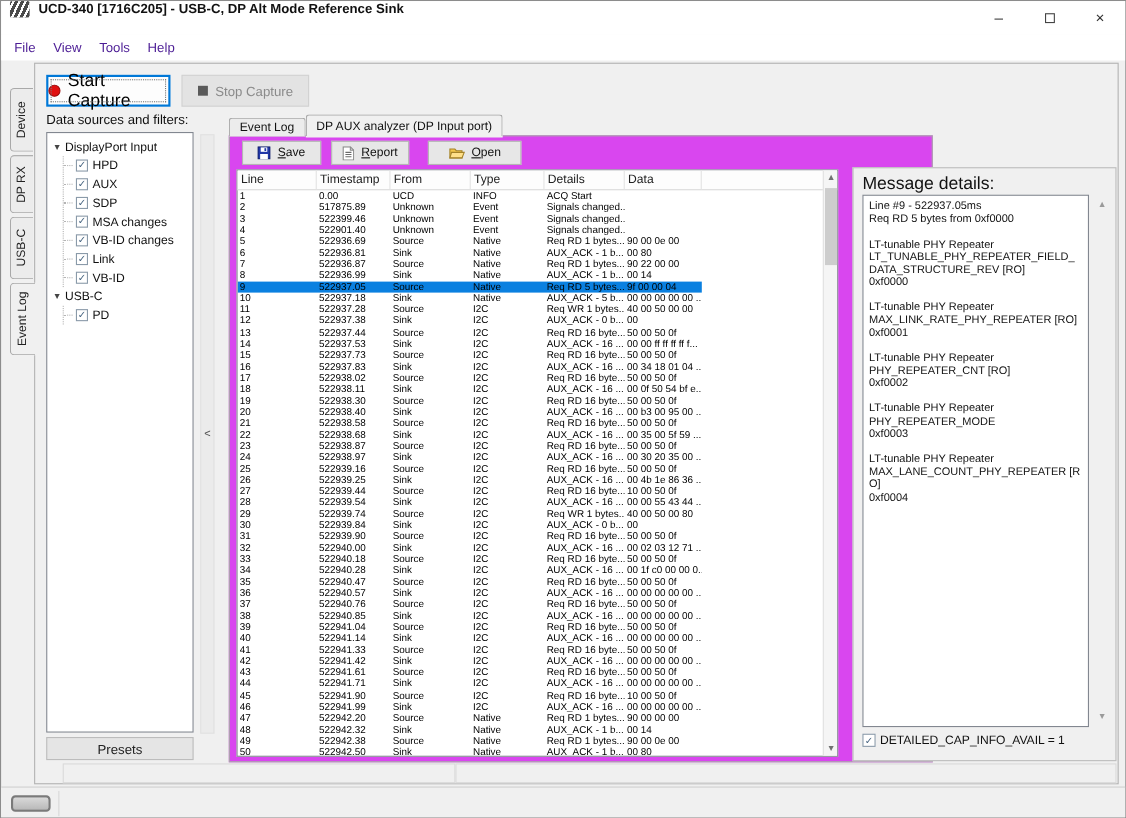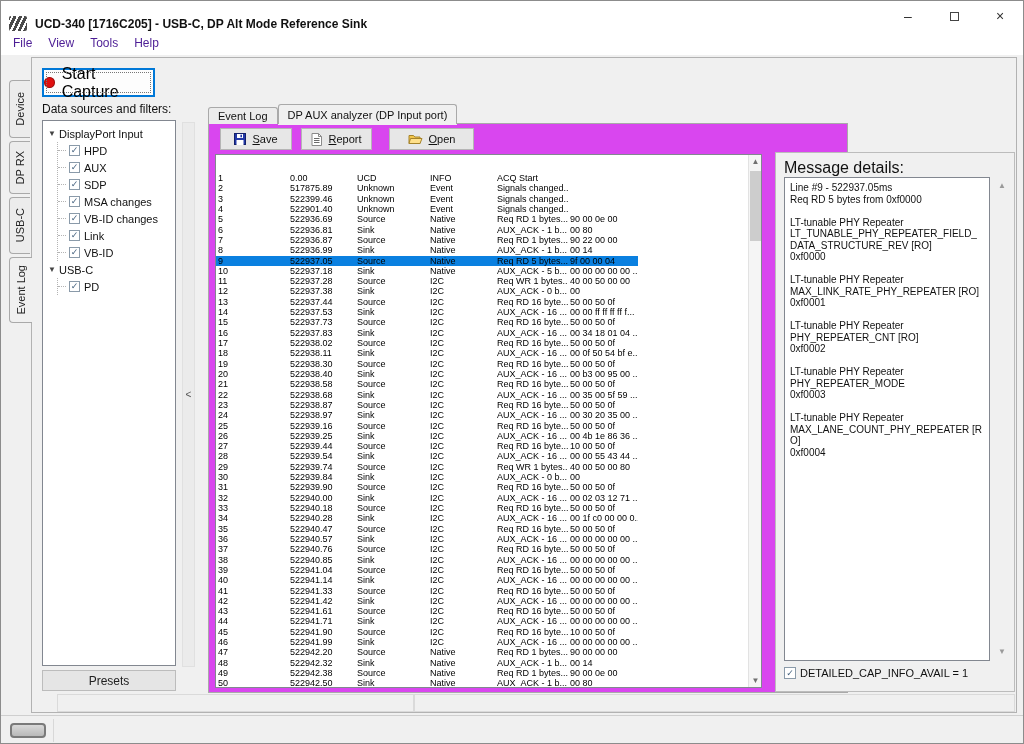--- a/index.html
+++ b/index.html
@@ -5,21 +5,21 @@
   * { margin:0; padding:0; box-sizing:border-box; }
   html,body { width:1024px; height:744px; }
   body {
     font-family:"Liberation Sans", sans-serif;
     background:#f0f0f0;
     border:1px solid #8c8c8c;
     position:relative;
     overflow:hidden;
   }
   
-  .titlebar { position:absolute; left:0; top:0; width:100%; height:30px; background:#ffffff; display:flex; align-items:flex-end; }
+  .titlebar { position:absolute; left:0; top:0; width:100%; height:30px; background:#ffffff; display:flex; align-items:flex-start; }
   .app-logo { width:18px; height:15px; margin-left:8px; border-radius:2px; background:#4a4a4a;
     background-image:repeating-linear-gradient(115deg, #4a4a4a 0 2px, #ffffff 2px 4px, #4a4a4a 4px 5px); }
   .title-text { margin-left:8px; font-size:12px; font-weight:700; color:#111; }
   .win-controls { margin-left:auto; display:flex; height:30px; }
   .win-btn { width:46px; height:30px; display:flex; align-items:center; justify-content:center; font-size:14px; color:#333; }
   .max-box { width:9px; height:9px; border:1px solid #444; display:inline-block; }
   
   .menubar { position:absolute; left:0; top:30px; width:100%; height:24px; background:#ffffff; display:flex; align-items:center; padding-left:4px; }
   .menu-item { font-size:12px; color:#4c1d95; padding:0 8px; line-height:24px; }
   
@@ -134,20 +134,24 @@
     <div class="side-tab active" style="height: 66px;">
       <span>Event Log</span>
     </div>
   </div>
 
 <div class="main-panel">
   <div class="btn-start">
     <span class="rec-dot"></span>
     <span>Start Capture</span>
   </div>
+  <div class="btn-stop">
+    <span class="stop-square"></span>
+    <span>Stop Capture</span>
+  </div>
 
   <div class="filters-label">Data sources and filters:</div>
   <div class="tree-box">
       <div class="tree-parent">
         <div class="tree-chevron">▼</div>
         <span>DisplayPort Input</span>
       </div>
       <div class="tree-children">
         <div class="tree-child">
           <span class="cbx">✓</span>
@@ -222,20 +226,29 @@
     </div>
     <div class="tb-btn" id="btn-open">
       <svg width="15" height="12" viewBox="0 0 15 12">
         <path d="M1 2.5 H5.5 L6.8 4 H12 V10.5 H1 Z" fill="#f3c64b" stroke="#a5832a"></path>
         <path d="M2.5 5.5 H14 L12 10.5 H1 Z" fill="#ffe08a" stroke="#a5832a"></path>
       </svg>
       <span class="lbl">Open</span>
     </div>
 
     <div class="table-wrap">
+      <div class="thead">
+          <div class="hc h0">Line</div>
+          <div class="hc h1">Timestamp</div>
+          <div class="hc h2">From</div>
+          <div class="hc h3">Type</div>
+          <div class="hc h4">Details</div>
+          <div class="hc h5">Data</div>
+          <div class="hc hf"></div>
+        </div>
       <div class="tbody">
           <div class="trow">
             <div class="cells">
               <div class="tc c0">1</div>
               <div class="tc c1">0.00</div>
               <div class="tc c2">UCD</div>
               <div class="tc c3">INFO</div>
               <div class="tc c4">ACQ Start</div>
               <div class="tc c5"></div>
             </div>

